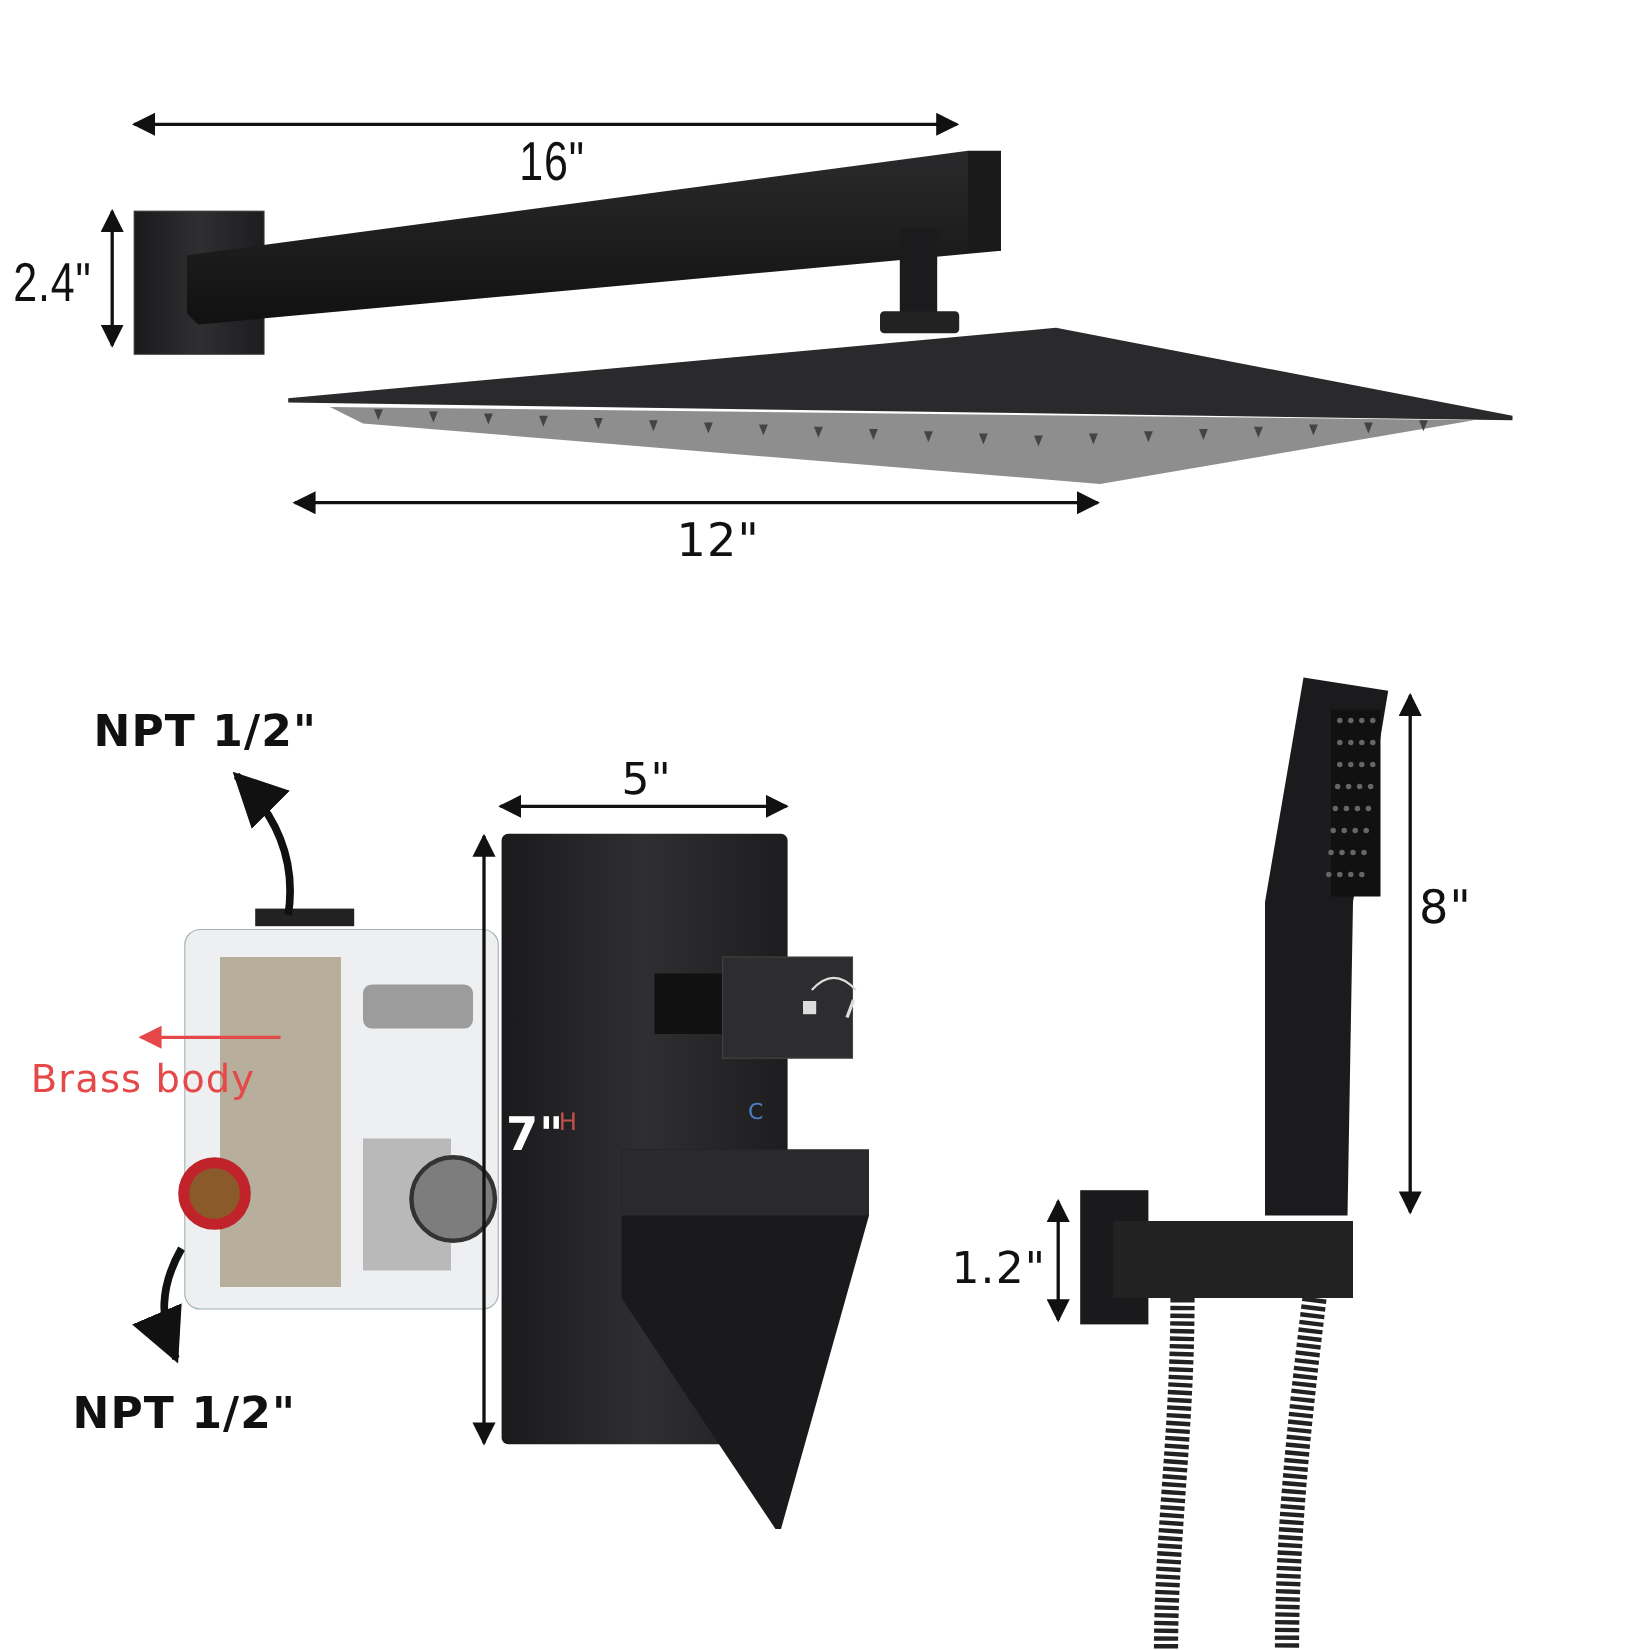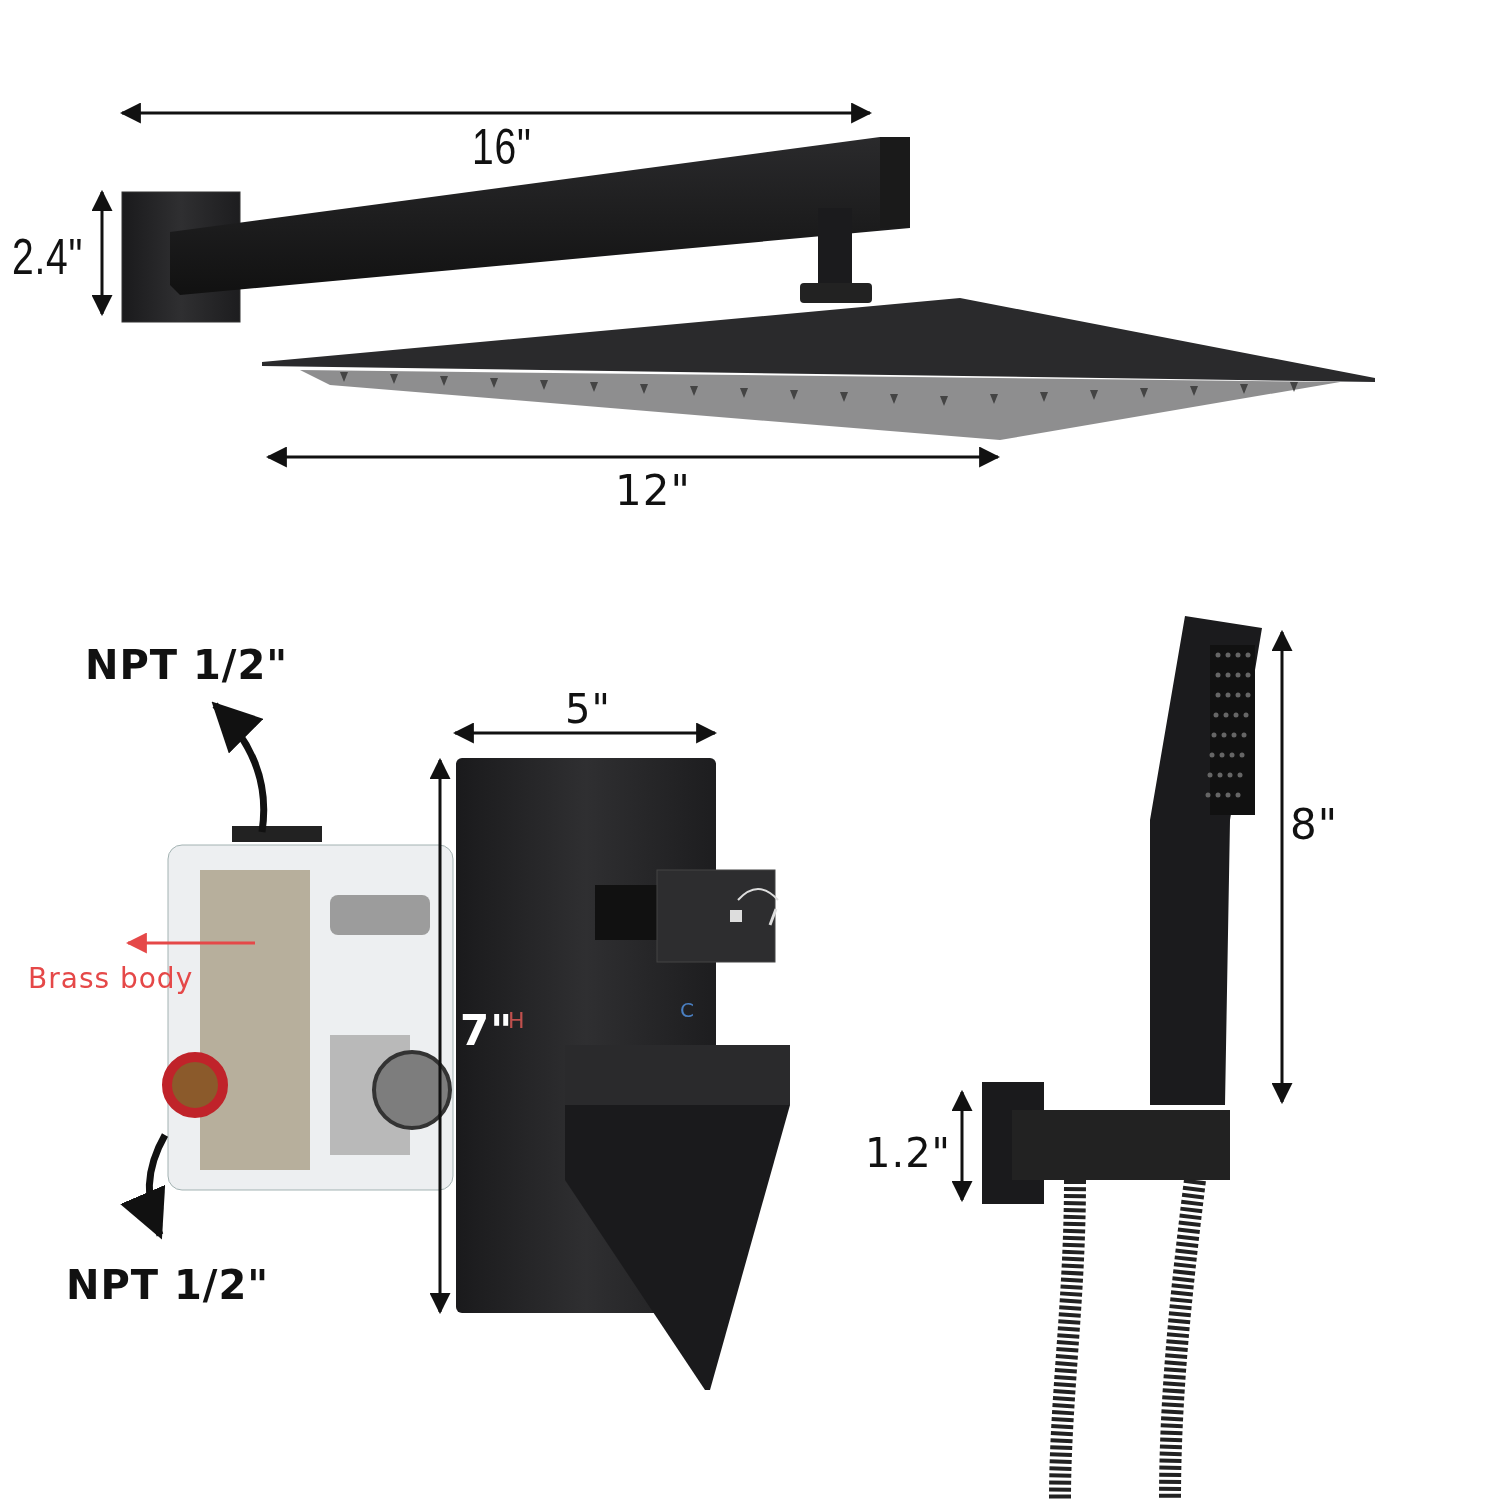--- a/index.html
+++ b/index.html
@@ -1,20 +1,20 @@
 <!DOCTYPE html>
 <html><head>
 <meta charset="utf-8">
 <style>
   html,body{margin:0;padding:0;background:#fff;}
   body{width:1500px;height:1500px;position:relative;overflow:hidden;font-family:"DejaVu Sans","Liberation Sans",sans-serif;color:#111;}
   .lbl{position:absolute;font-size:44px;color:#111;letter-spacing:1px;white-space:nowrap;}
   .cond{font-family:"Liberation Sans",sans-serif;transform:scaleX(0.78);transform-origin:left top;font-size:50px;}
   .npt{font-family:"DejaVu Sans",sans-serif;font-weight:600;font-size:40px;}
-  .brass{color:#e54848;font-family:"DejaVu Sans",sans-serif;font-size:28px;}
+  .brass{color:#e54848;font-family:"DejaVu Sans",sans-serif;font-size:35px;}
   svg{position:absolute;left:0;top:0;}
 </style>
 </head>
 <body>
 
 <svg width="1500" height="1500" viewBox="0 0 1500 1500">
   <defs>
     <marker id="ah" viewBox="0 0 10 10" refX="9" refY="5" markerWidth="7" markerHeight="7" orient="auto-start-reverse">
       <path d="M0,0 L10,5 L0,10 z" fill="#111"></path>
     </marker>

